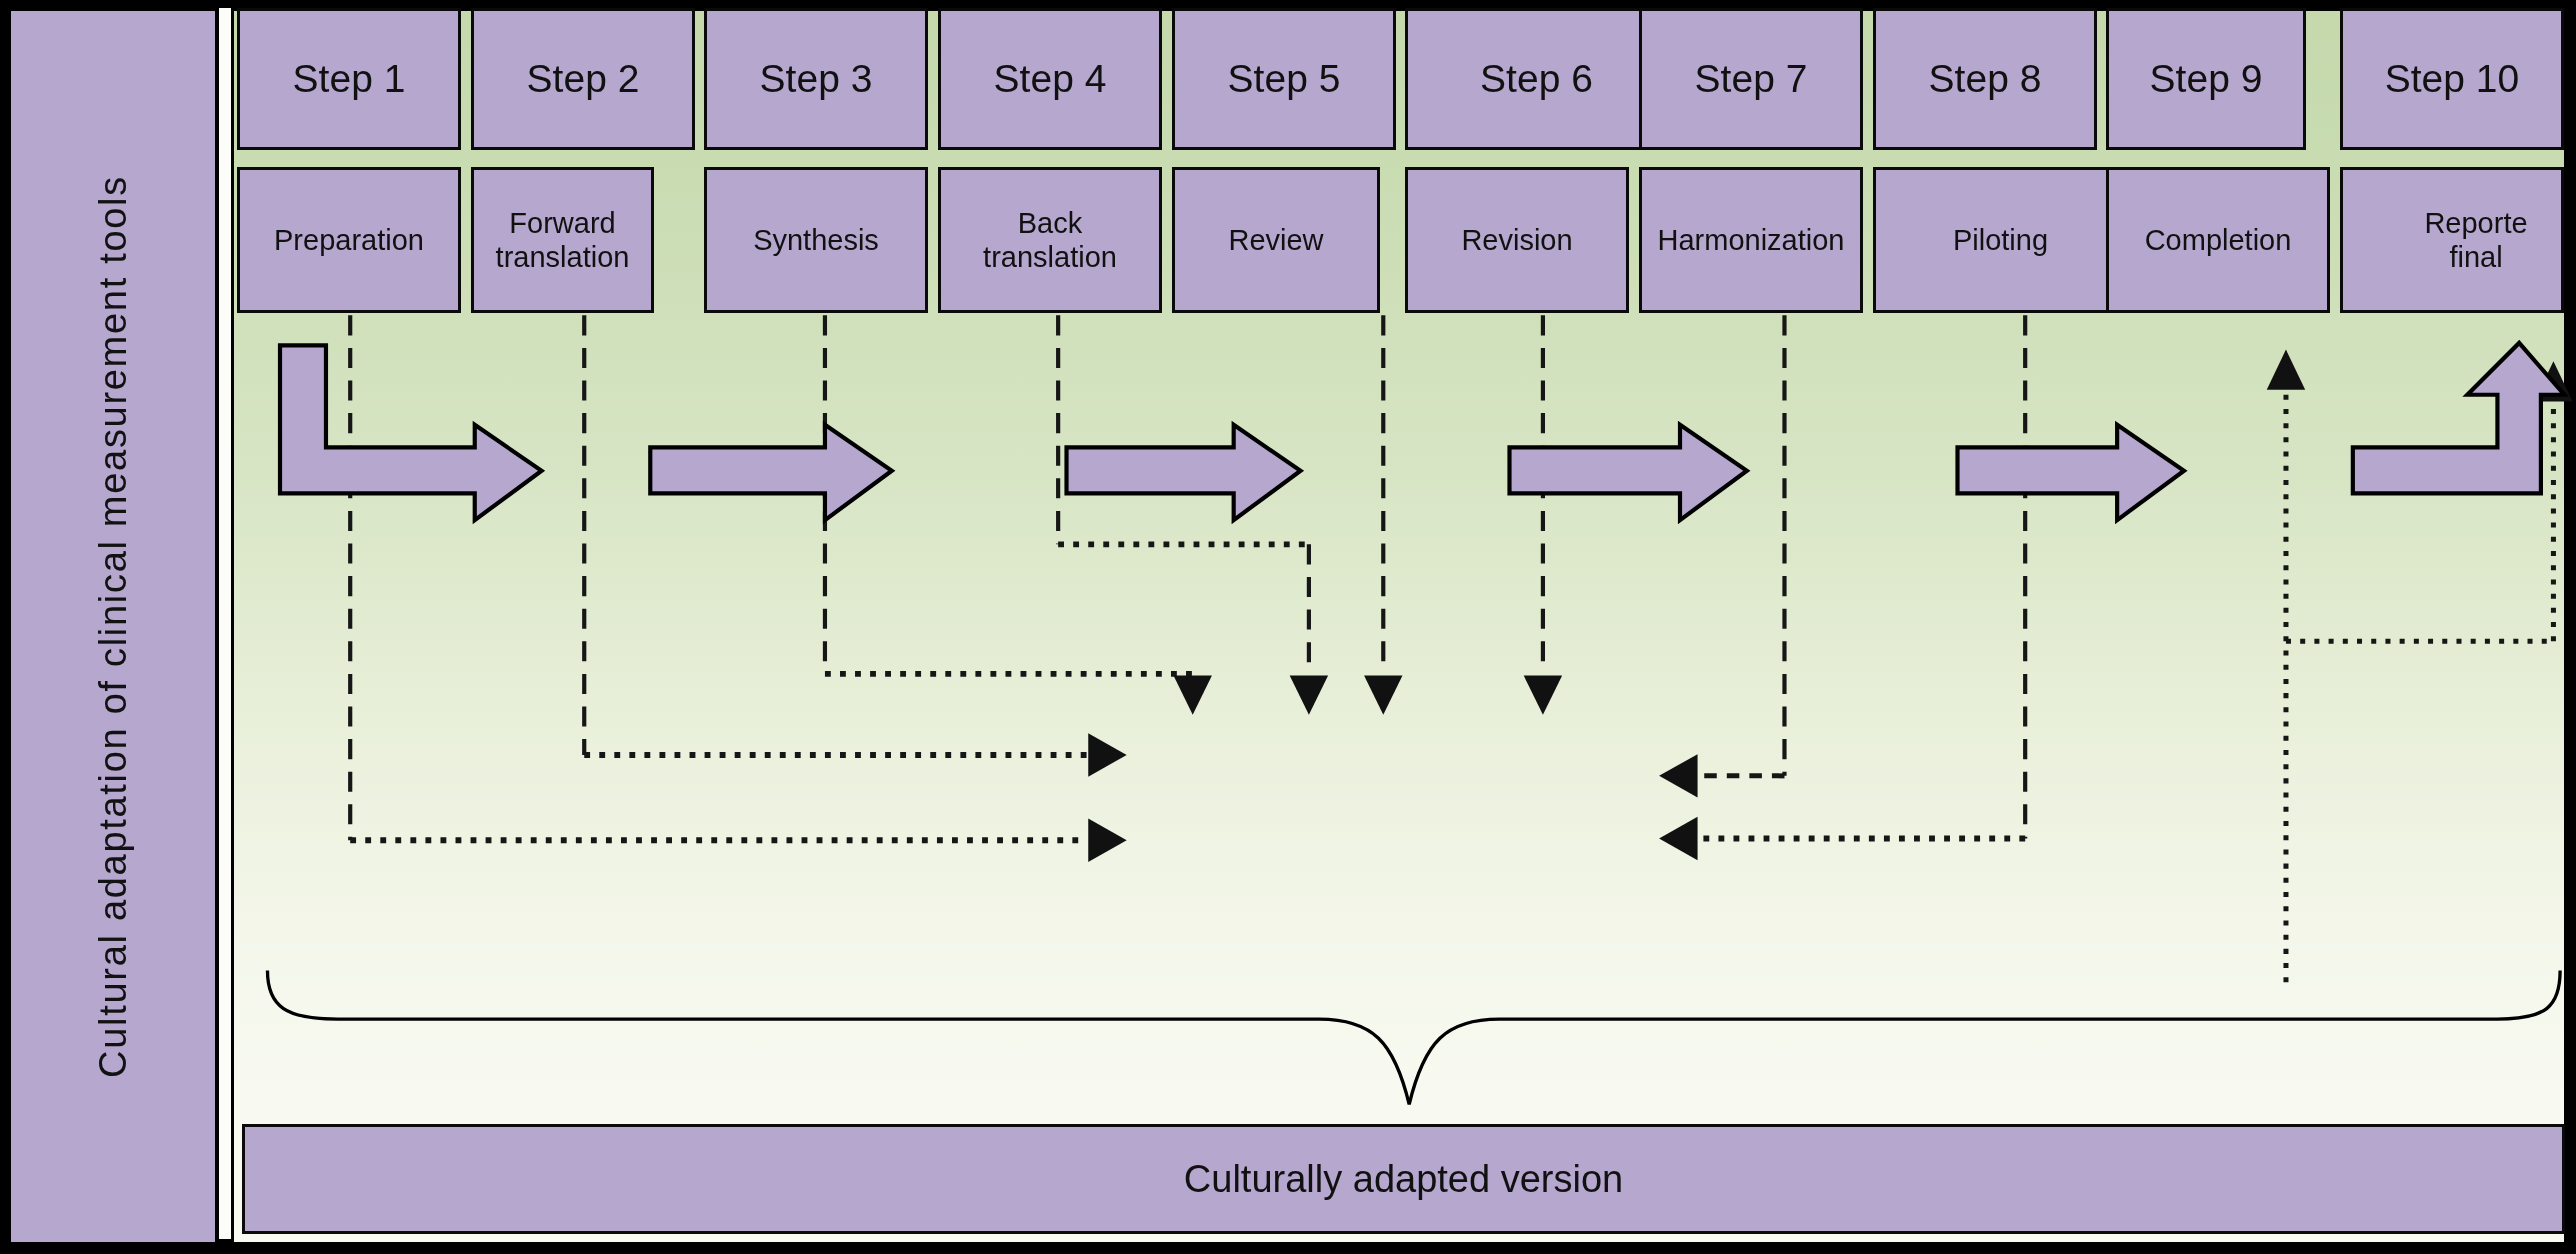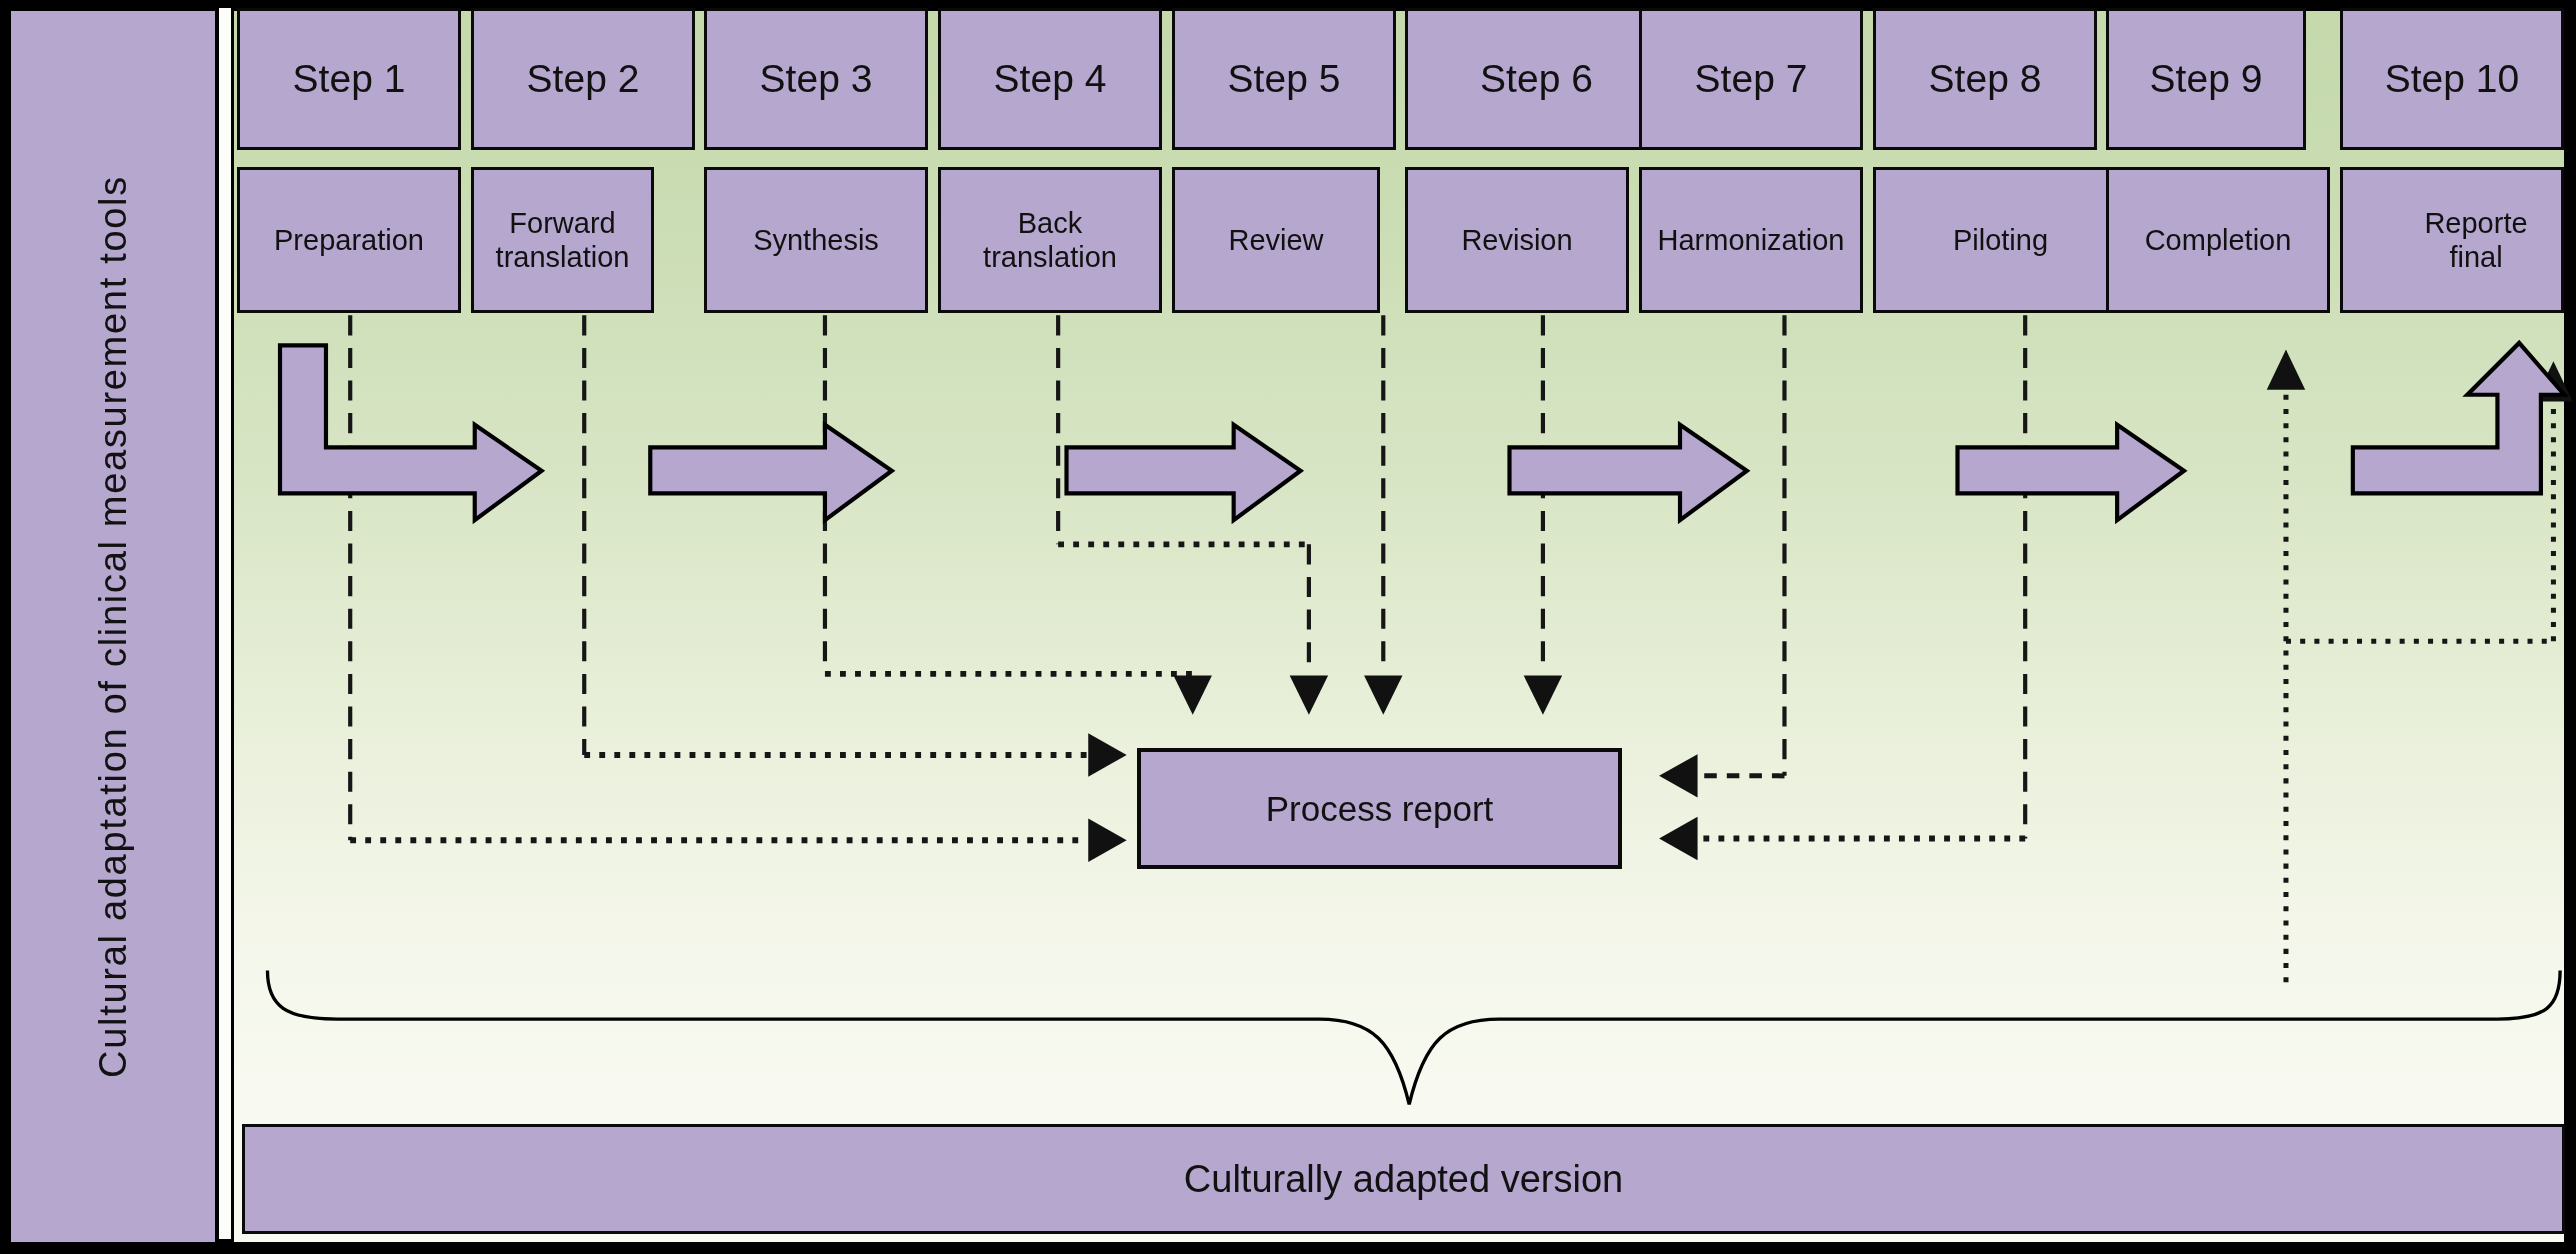--- a/index.html
+++ b/index.html
@@ -138,21 +138,18 @@
 translation</div>
       <div class="box row2" style="left: 1172px; width: 208px;">Review</div>
       <div class="box row2" style="left: 1405px; width: 224px;">Revision</div>
       <div class="box row2" style="left: 1639px; width: 224px;">Harmonization</div>
       <div class="box row2" style="left: 1873px; width: 255px;">Piloting</div>
       <div class="box row2" style="left: 2106px; width: 224px;">Completion</div>
       <div class="box row2" style="left: 2340px; width: 224px; padding-left: 48px;">Reporte
 final</div>
     </div>
 
-  <div class="box" id="process-report">
-    <span>Process report</span>
-  </div>
 
   <div class="box" id="output-bar">
     <span>Culturally adapted version</span>
   </div>
 </div>
 
 
 </body></html>

